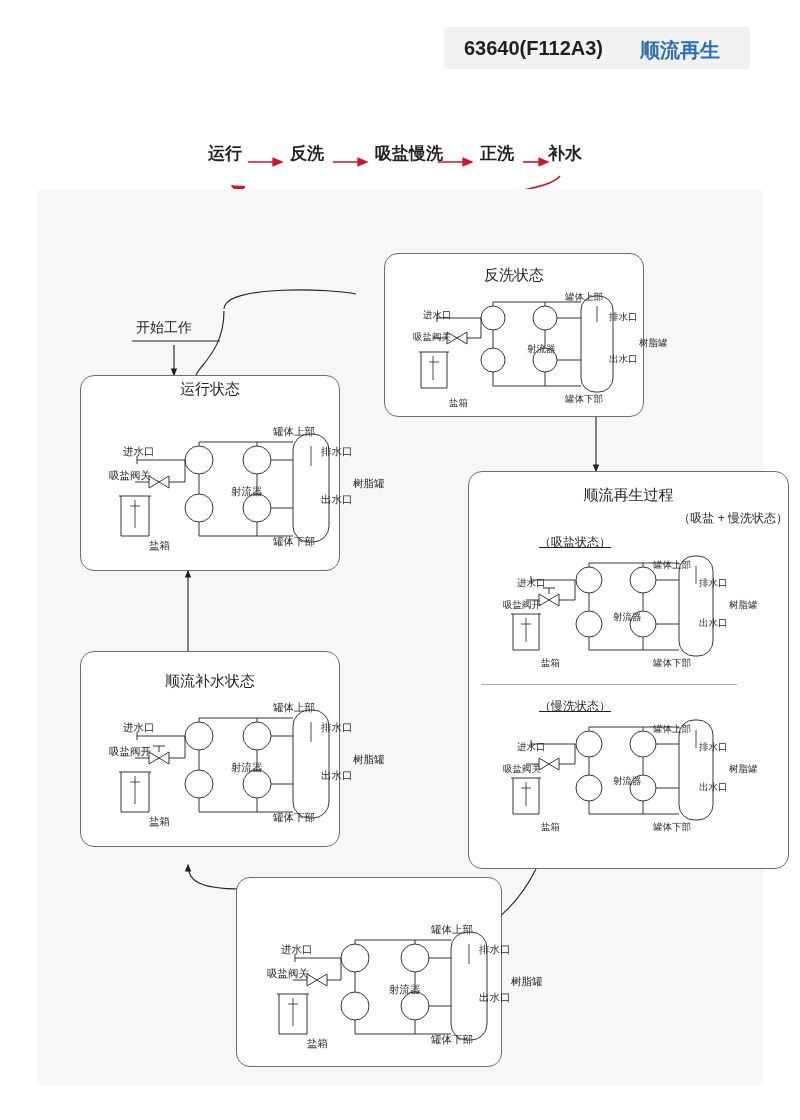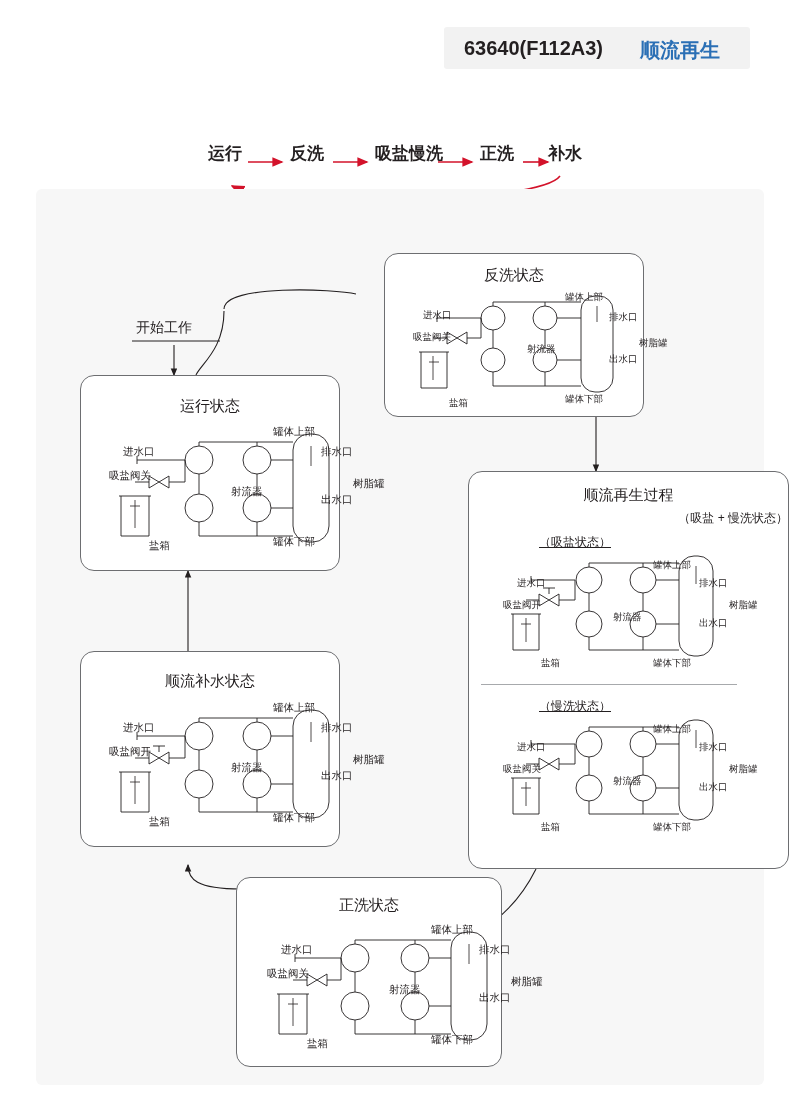--- a/index.html
+++ b/index.html
@@ -251,21 +251,21 @@
     <div class="lbl" style="left:192px; top:58px;">排水口</div>
     <div class="lbl" style="left:-4px; top:78px;">吸盐阀关</div>
     <div class="lbl" style="left:110px; top:90px;">射流器</div>
     <div class="lbl" style="left:192px; top:100px;">出水口</div>
     <div class="lbl" style="left:148px; top:140px;">罐体下部</div>
     <div class="lbl" style="left:222px; top:84px;">树脂罐</div>
     <div class="lbl" style="left:32px; top:144px;">盐箱</div>
   </div>
 
   <div class="sbox" style="left:44px; top:186px; width:260px; height:196px;">
-    <div class="sbox-title" style="top:21px;">运行状态</div>
+    <div class="sbox-title" style="top:4px;">运行状态</div>
     <svg class="schem" style="left:0;top:48px;" width="260" height="146">
       <line x1="56" y1="36" x2="104" y2="36" stroke="#231f20" stroke-width="0.9"></line>
       <line x1="56" y1="32" x2="56" y2="40" stroke="#231f20" stroke-width="0.9"></line>
       <circle cx="118" cy="36" r="14" fill="none" stroke="#231f20" stroke-width="0.9"></circle>
       <circle cx="118" cy="84" r="14" fill="none" stroke="#231f20" stroke-width="0.9"></circle>
       <circle cx="176" cy="36" r="14" fill="none" stroke="#231f20" stroke-width="0.9"></circle>
       <circle cx="176" cy="84" r="14" fill="none" stroke="#231f20" stroke-width="0.9"></circle>
       <line x1="118" y1="18" x2="212" y2="18" stroke="#231f20" stroke-width="0.9"></line>
       <line x1="118" y1="112" x2="212" y2="112" stroke="#231f20" stroke-width="0.9"></line>
       <line x1="118" y1="22" x2="118" y2="18" stroke="#231f20" stroke-width="0.9"></line>
@@ -424,21 +424,20 @@
     <div class="lbl big" style="left:208px; top:70px;">排水口</div>
     <div class="lbl big" style="left:-4px; top:94px;">吸盐阀开</div>
     <div class="lbl big" style="left:118px; top:110px;">射流器</div>
     <div class="lbl big" style="left:208px; top:118px;">出水口</div>
     <div class="lbl big" style="left:160px; top:160px;">罐体下部</div>
     <div class="lbl big" style="left:240px; top:102px;">树脂罐</div>
     <div class="lbl big" style="left:36px; top:164px;">盐箱</div>
   </div>
 
   <div class="sbox" style="left:200px; top:688px; width:266px; height:190px;">
-    <div class="sbox-title" style="top:18px;">正洗状态</div>
     <svg class="schem" style="left:0;top:44px;" width="266" height="144">
       <line x1="58" y1="36" x2="104" y2="36" stroke="#231f20" stroke-width="0.9"></line>
       <line x1="58" y1="32" x2="58" y2="40" stroke="#231f20" stroke-width="0.9"></line>
       <circle cx="118" cy="36" r="14" fill="none" stroke="#231f20" stroke-width="0.9"></circle>
       <circle cx="118" cy="84" r="14" fill="none" stroke="#231f20" stroke-width="0.9"></circle>
       <circle cx="178" cy="36" r="14" fill="none" stroke="#231f20" stroke-width="0.9"></circle>
       <circle cx="178" cy="84" r="14" fill="none" stroke="#231f20" stroke-width="0.9"></circle>
       <line x1="118" y1="18" x2="214" y2="18" stroke="#231f20" stroke-width="0.9"></line>
       <line x1="118" y1="112" x2="214" y2="112" stroke="#231f20" stroke-width="0.9"></line>
       <line x1="118" y1="22" x2="118" y2="18" stroke="#231f20" stroke-width="0.9"></line>

